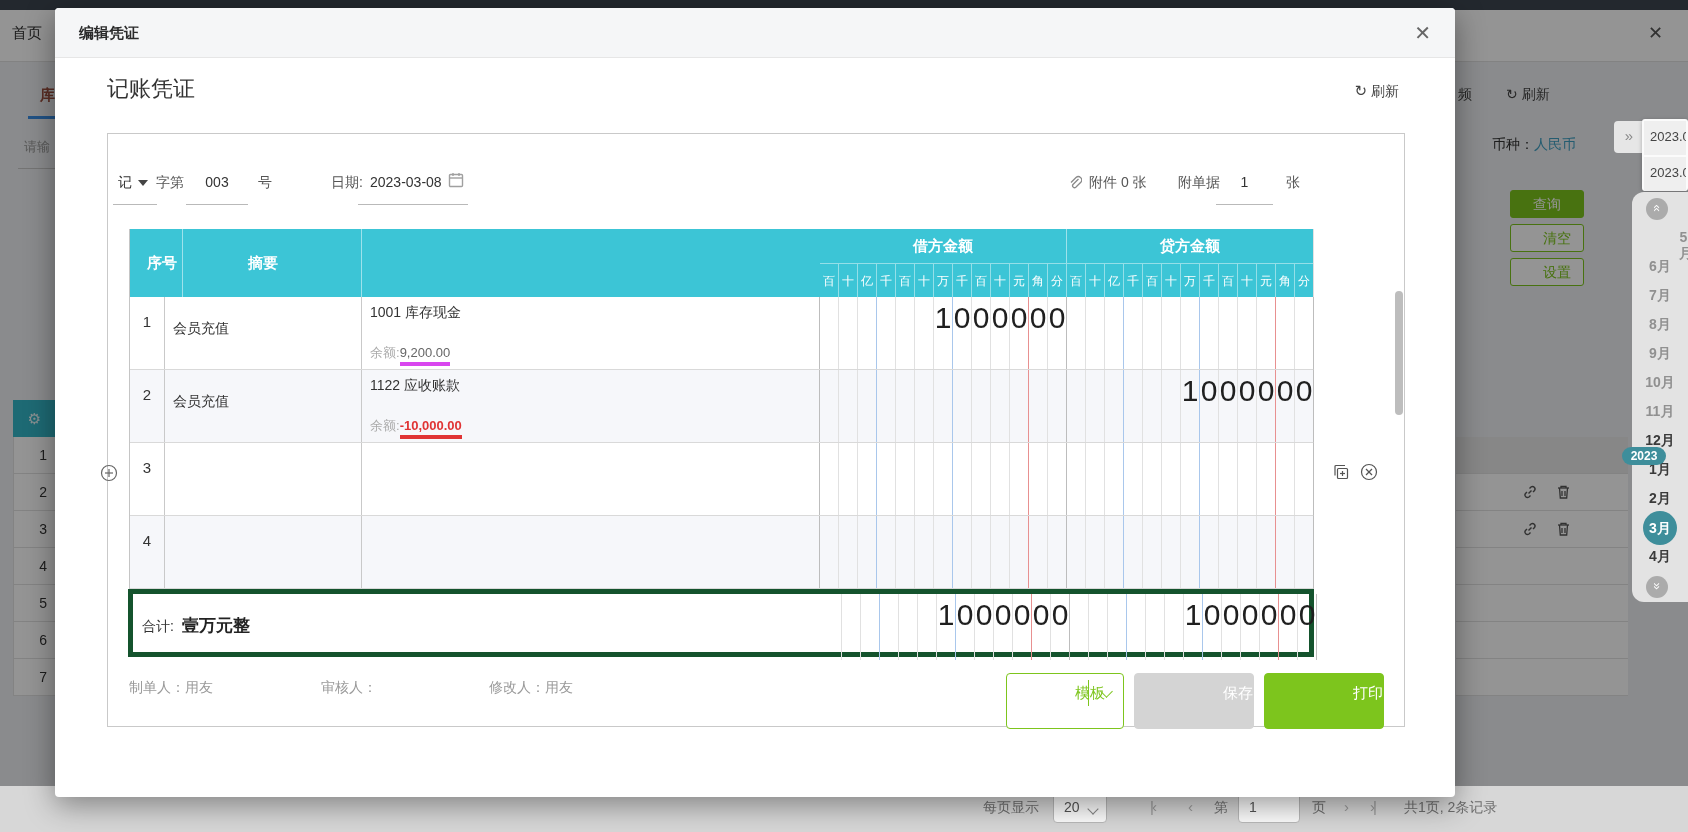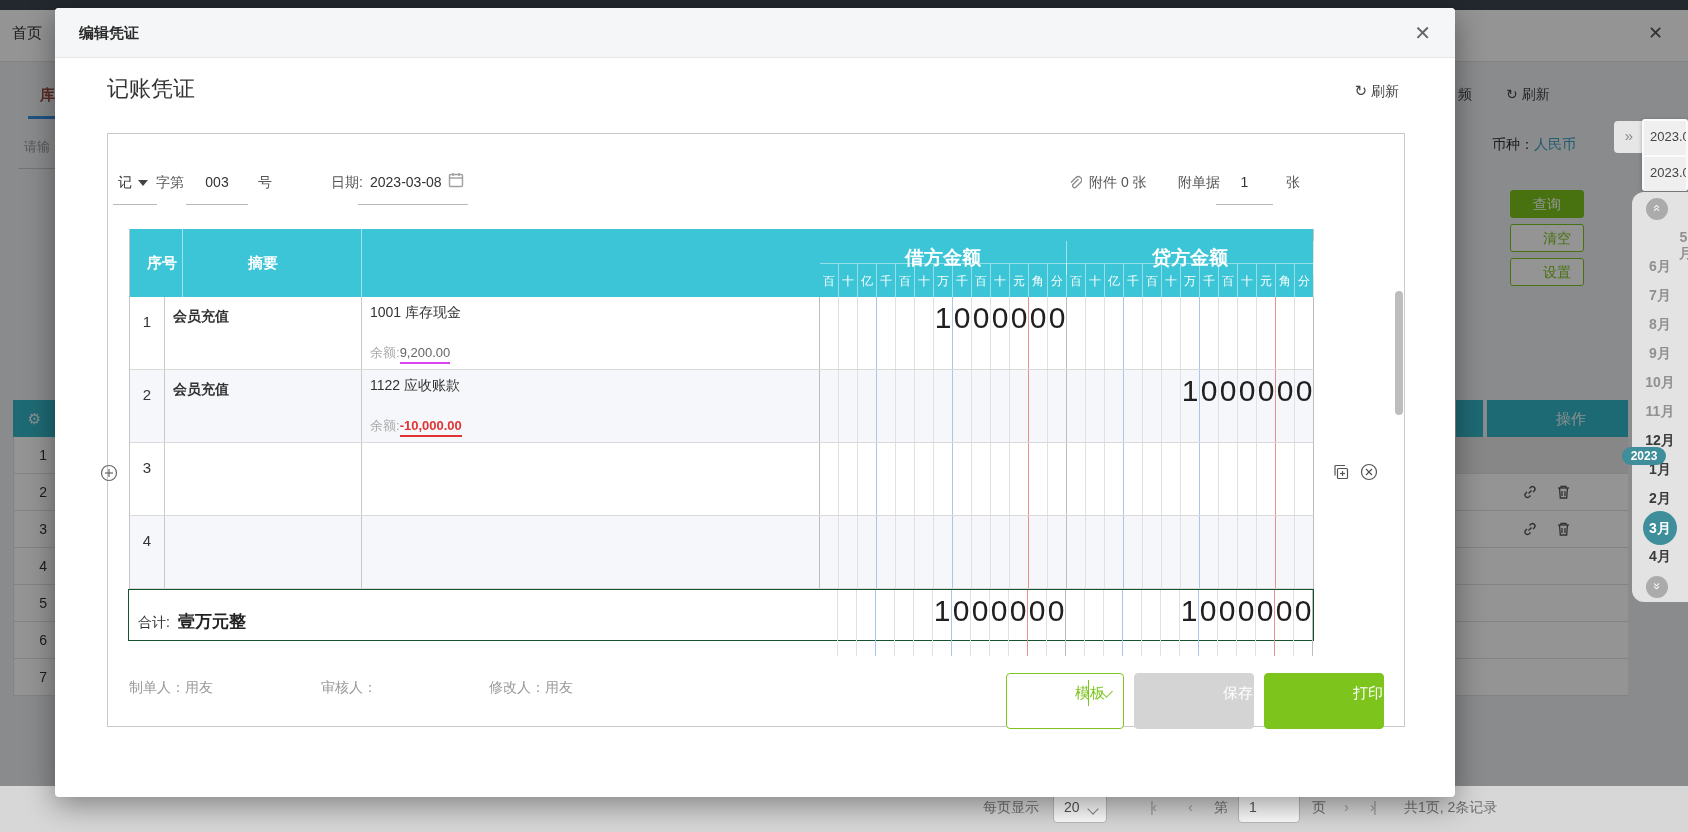--- a/index.html
+++ b/index.html
@@ -71,40 +71,40 @@
   
   .f-item { position:absolute; top:40px; font-size:14px; color:#333; }
   .f-line { position:absolute; top:70px; height:1px; background:#b9b9b9; }
   .f-gray { color:#555; }
   .caret-down { display:inline-block; width:0; height:0; border-left:5px solid transparent; border-right:5px solid transparent; border-top:6px solid #444; vertical-align:middle; margin-left:6px; }
 
   
   .vt { position:absolute; left:21px; top:95px; width:1185px; border-left:1px solid #c5c5c5; border-right:1px solid #c5c5c5; }
   .vt-head { position:relative; height:68px; background:#3cc5d6; color:#fff; }
   .vh-cell { position:absolute; top:0; height:68px; border-right:1px solid rgba(255,255,255,.5); display:flex; align-items:center; justify-content:center; font-weight:bold; font-size:15px; }
-  .vh-amt { position:absolute; top:12px; height:34px; display:flex; align-items:center; justify-content:center; font-weight:bold; font-size:19px; border-right:1px solid rgba(255,255,255,.5); }
+  .vh-amt { position:absolute; top:0; height:34px; display:flex; align-items:center; justify-content:center; font-weight:bold; font-size:15px; border-right:1px solid rgba(255,255,255,.5); }
   .vh-units { position:absolute; top:34px; height:34px; display:flex; }
   .vh-u { width:19px; height:34px; border-right:1px solid rgba(255,255,255,.45); border-top:1px solid rgba(255,255,255,.45); text-align:center; line-height:34px; font-size:12px; }
   .vt-row { position:relative; height:73px; background:#fff; border-bottom:1px solid #d9d9d9; }
   .vt-row.alt { background:#f6f7fa; }
   .c-seq { position:absolute; left:0; top:0; width:35px; height:100%; border-right:1px solid #c9c9c9; text-align:center; padding-top:16px; font-size:15px; color:#333; }
-  .c-sum { position:absolute; left:35px; top:0; width:197px; height:100%; border-right:1px solid #c9c9c9; padding:11px 8px; font-size:14px;font-weight:bold; }
+  .c-sum { position:absolute; left:35px; top:0; width:197px; height:100%; border-right:1px solid #c9c9c9; padding:23px 8px; font-size:14px; }
   .c-acc { position:absolute; left:232px; top:0; width:458px; height:100%; border-right:1px solid #bdbdbd; padding:7px 8px; font-size:14px; }
   .balance { position:absolute; left:8px; bottom:7px; font-size:13px; }
   .balance .lb { color:#aaa; }
-  .balance .vl { color:#666; border-bottom:2px solid #d946ef; padding-bottom:2px;text-align:center; }
+  .balance .vl { color:#666; border-bottom:4px solid #d946ef; padding-bottom:2px;text-align:center; }
   .balance .vl.neg { color:#e03434; border-bottom-color:#e03434; font-weight:bold; }
   .dgrid { position:absolute; top:0; height:100%; display:flex; }
   .dg-debit { left:690px; } .dg-credit { left:937px; }
   .dcell { position:relative; width:19px; height:100%; border-right:1px solid #e1e1e1; }
   .dcell.blue { border-right-color:#a9c7ec; }
   .dcell.red  { border-right-color:#e89090; }
   .dcell.last { border-right-color:#bdbdbd; }
   .dcell .digit { position:absolute; left:0; top:4px; width:100%; text-align:center; font-size:30px; color:#1f1f1f; }
-  .total-box { position:absolute; left:20px; top:455px; width:1186px; height:52px; border:1px solid #14532d; background:#fff; }
+  .total-box { position:absolute; left:20px; top:455px; width:1186px; height:68px; border:5px solid #14532d; background:#fff; }
   .total-box .dgrid { top:0; height:66px; }
   .tt-label { position:absolute; left:9px; top:24px; font-size:14px; color:#333; }
   .tt-amt { position:absolute; left:49px; top:20px; font-size:17px; font-weight:bold; color:#222; }
 
   .addrow-ic { position:absolute; left:-8px; top:330px; }
   .rowops { position:absolute; left:1224px; top:329px; color:#555; }
   .scrollthumb { position:absolute; left:1287px; top:157px; width:8px; height:124px; border-radius:4px; background:#bdbdbd; }
 
   .v-footer-label { position:absolute; top:545px; font-size:14px; color:#9a9a9a; }
   .btn { position:absolute; top:539px; height:56px; border-radius:4px; font-size:15px; text-align:right; line-height:38px; cursor:pointer; }
@@ -139,24 +139,20 @@
   <div class="abs bg-leftrows" id="bg-leftrows">
       <div class="bg-lrow">1</div>
       <div class="bg-lrow">2</div>
       <div class="bg-lrow">3</div>
       <div class="bg-lrow">4</div>
       <div class="bg-lrow">5</div>
       <div class="bg-lrow">6</div>
       <div class="bg-lrow">7</div>
     </div>
 
-  <div class="abs bg-ophead">
-    <div class="gap"></div>
-    <div class="cap">操作</div>
-  </div>
   <div class="abs bg-oprows" id="bg-oprows">
       <div class="bg-orow sel"></div>
       <div class="bg-orow">
         <svg width="16" height="16" viewBox="0 0 16 16" fill="none" stroke="#555" stroke-width="1.4" style="left:66px;">
           <path d="M6.5 9.5 9.5 6.5"></path>
           <path d="M7.5 4.5 9 3a2.5 2.5 0 0 1 3.5 3.5L11 8"></path>
           <path d="M8.5 11.5 7 13a2.5 2.5 0 0 1-3.5-3.5L5 8"></path>
         </svg>
         <svg width="15" height="16" viewBox="0 0 15 16" fill="none" stroke="#555" stroke-width="1.3" style="left:100px;">
           <path d="M2 4h11"></path>

